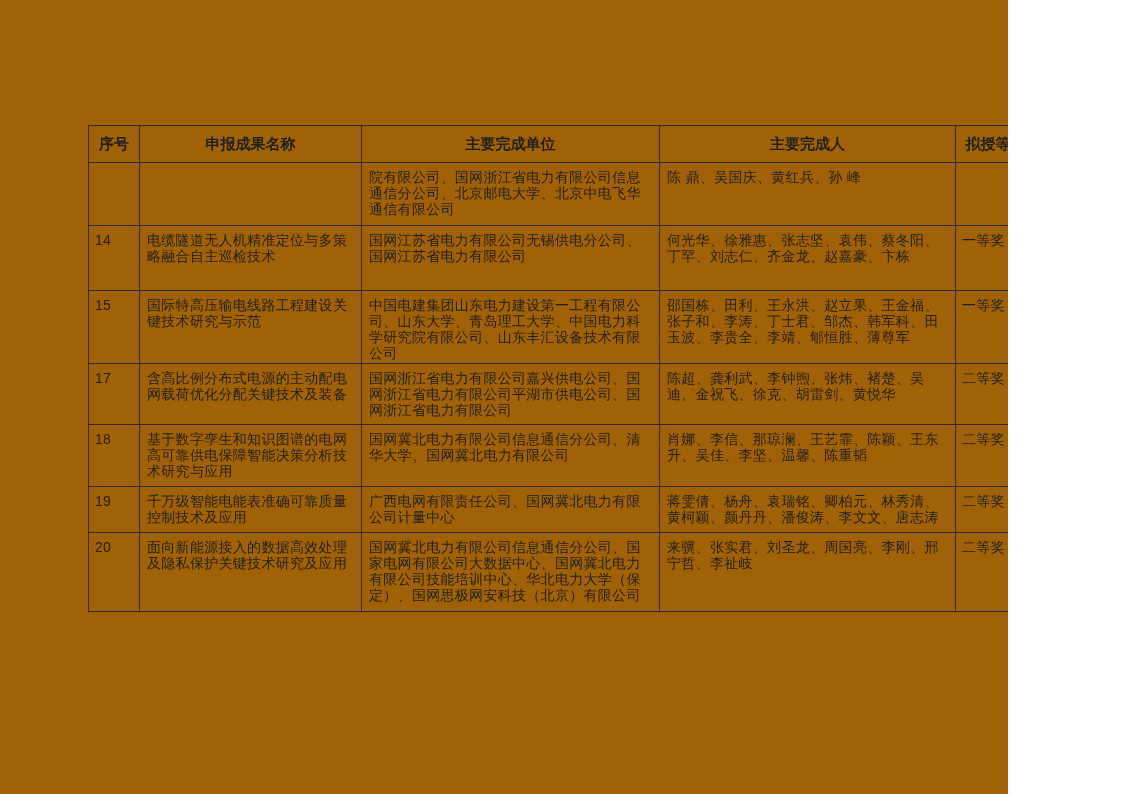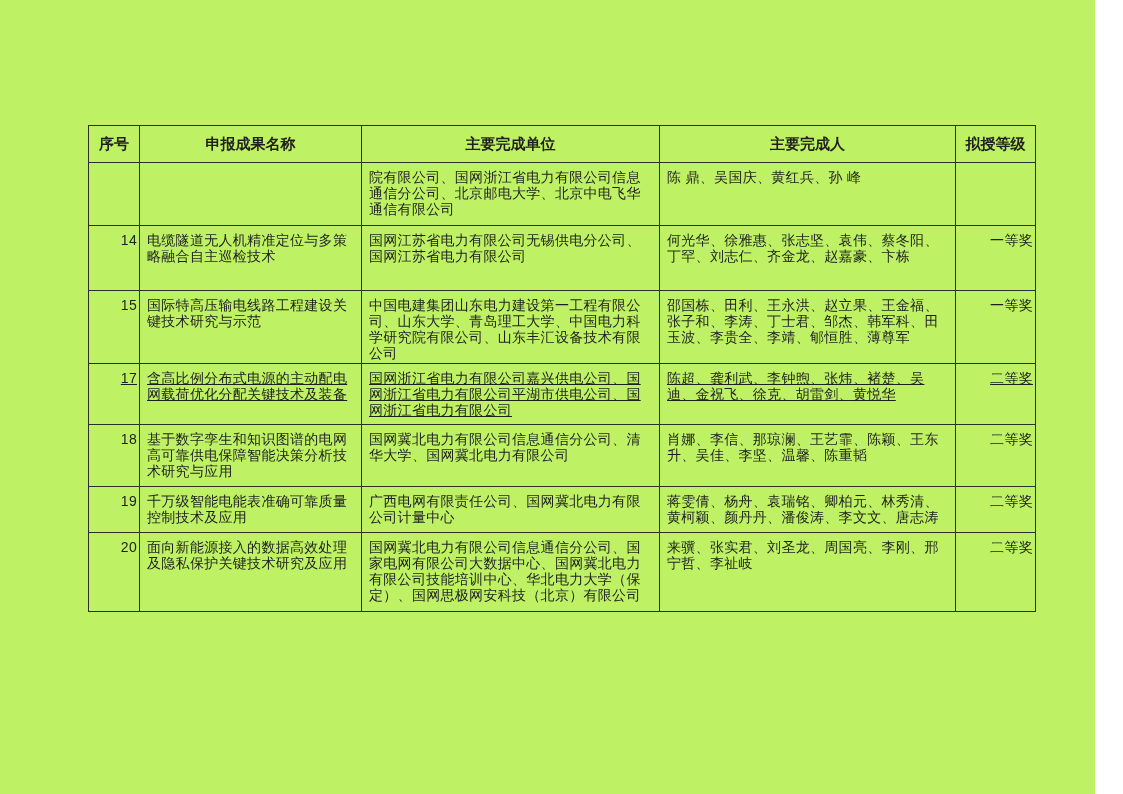--- a/index.html
+++ b/index.html
@@ -2,23 +2,23 @@
 <html><head>
 <meta charset="utf-8">
 <style>
   html, body {
     margin: 0;
     padding: 0;
     background: #ffffff;
   }
   .page {
     position: relative;
-    width: 1095px;
+    width: 1008px;
     height: 794px;
-    background: #bef264;
+    background: #a16207;
     overflow: hidden;
     font-family: "Liberation Sans", sans-serif;
     color: #1f1f1f;
   }
   table.awards {
     position: absolute;
     left: 88px;
     top: 125px;
     width: 947px;
     border-collapse: collapse;
@@ -40,22 +40,22 @@
     vertical-align: top;
     padding: 6px 7px 2px 7px;
     line-height: 16px;
     letter-spacing: 0.3px;
     overflow: hidden;
     box-sizing: border-box;
     word-break: break-all;
   }
   .awards td.c-no,
   .awards td.c-award {
-    text-align: right;
-    padding-left: 15px;
+    text-align: left;
+    padding-left: 6px;
     padding-right: 2px;
   }
   .awards col.w-no    { width: 51px; }
   .awards col.w-name  { width: 222px; }
   .awards col.w-units { width: 298px; }
   .awards col.w-people{ width: 296px; }
   .awards col.w-award { width: 80px; }
 </style>
 </head>
 <body>
@@ -93,21 +93,21 @@
         <td class="c-people">何光华、徐雅惠、张志坚、袁伟、蔡冬阳、丁罕、刘志仁、齐金龙、赵嘉豪、卞栋</td>
         <td class="c-award">一等奖</td>
       </tr>
       <tr style="height:65px;">
         <td class="c-no">15</td>
         <td class="c-name">国际特高压输电线路工程建设关键技术研究与示范</td>
         <td class="c-units">中国电建集团山东电力建设第一工程有限公司、山东大学、青岛理工大学、中国电力科学研究院有限公司、山东丰汇设备技术有限公司</td>
         <td class="c-people">邵国栋、田利、王永洪、赵立果、王金福、张子和、李涛、丁士君、邹杰、韩军科、田玉波、李贵全、李靖、郇恒胜、薄尊军</td>
         <td class="c-award">一等奖</td>
       </tr>
-      <tr style="height:61px;text-decoration:underline;">
+      <tr style="height:61px;">
         <td class="c-no">17</td>
         <td class="c-name">含高比例分布式电源的主动配电网载荷优化分配关键技术及装备</td>
         <td class="c-units">国网浙江省电力有限公司嘉兴供电公司、国网浙江省电力有限公司平湖市供电公司、国网浙江省电力有限公司</td>
         <td class="c-people">陈超、龚利武、李钟煦、张炜、褚楚、吴迪、金祝飞、徐克、胡雷剑、黄悦华</td>
         <td class="c-award">二等奖</td>
       </tr>
       <tr style="height:62px;margin-top:42px;">
         <td class="c-no">18</td>
         <td class="c-name">基于数字孪生和知识图谱的电网高可靠供电保障智能决策分析技术研究与应用</td>
         <td class="c-units">国网冀北电力有限公司信息通信分公司、清华大学、国网冀北电力有限公司</td>

